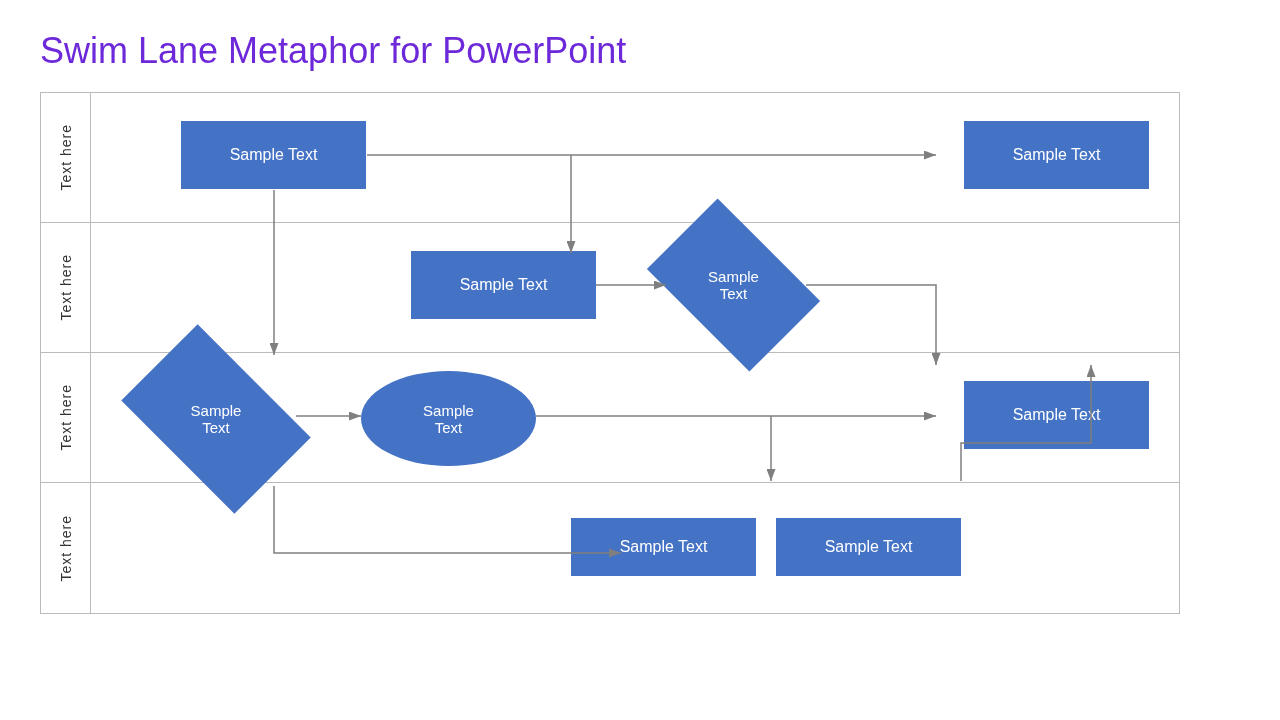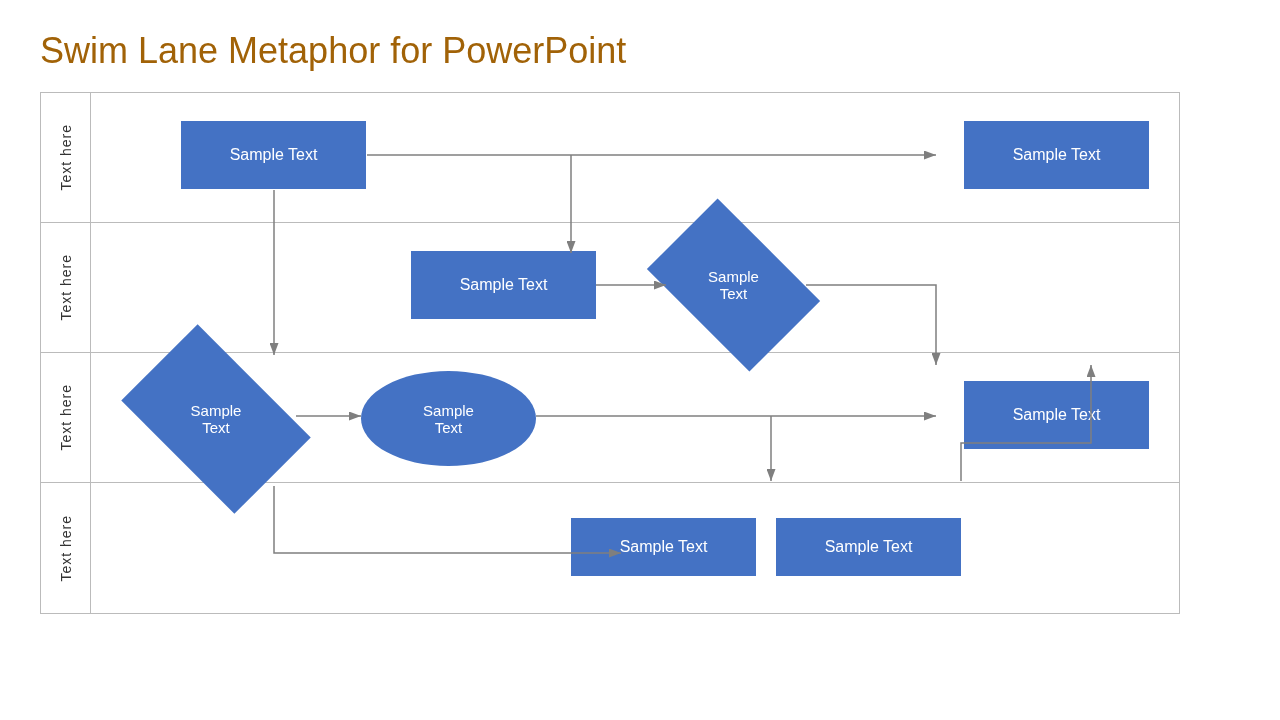--- a/index.html
+++ b/index.html
@@ -13,21 +13,21 @@
 
     .page {
       padding: 30px 40px;
       width: 1280px;
       height: 720px;
     }
 
     .title {
       font-size: 36px;
       font-weight: 400;
-      color: #a16207;
+      color: #6d28d9;
       margin-bottom: 20px;
     }
 
     .swimlane-container {
       border: 1.5px solid #bbb;
       width: 1140px;
       display: flex;
       flex-direction: column;
     }
 

